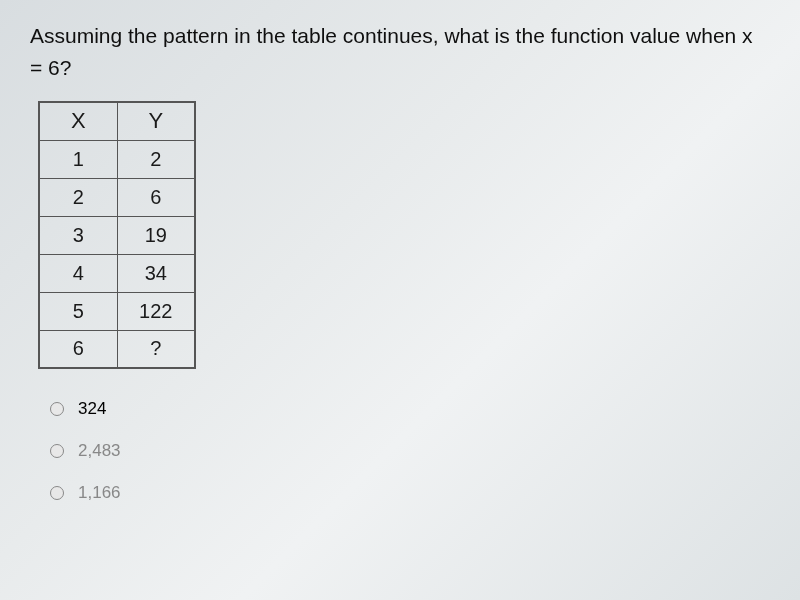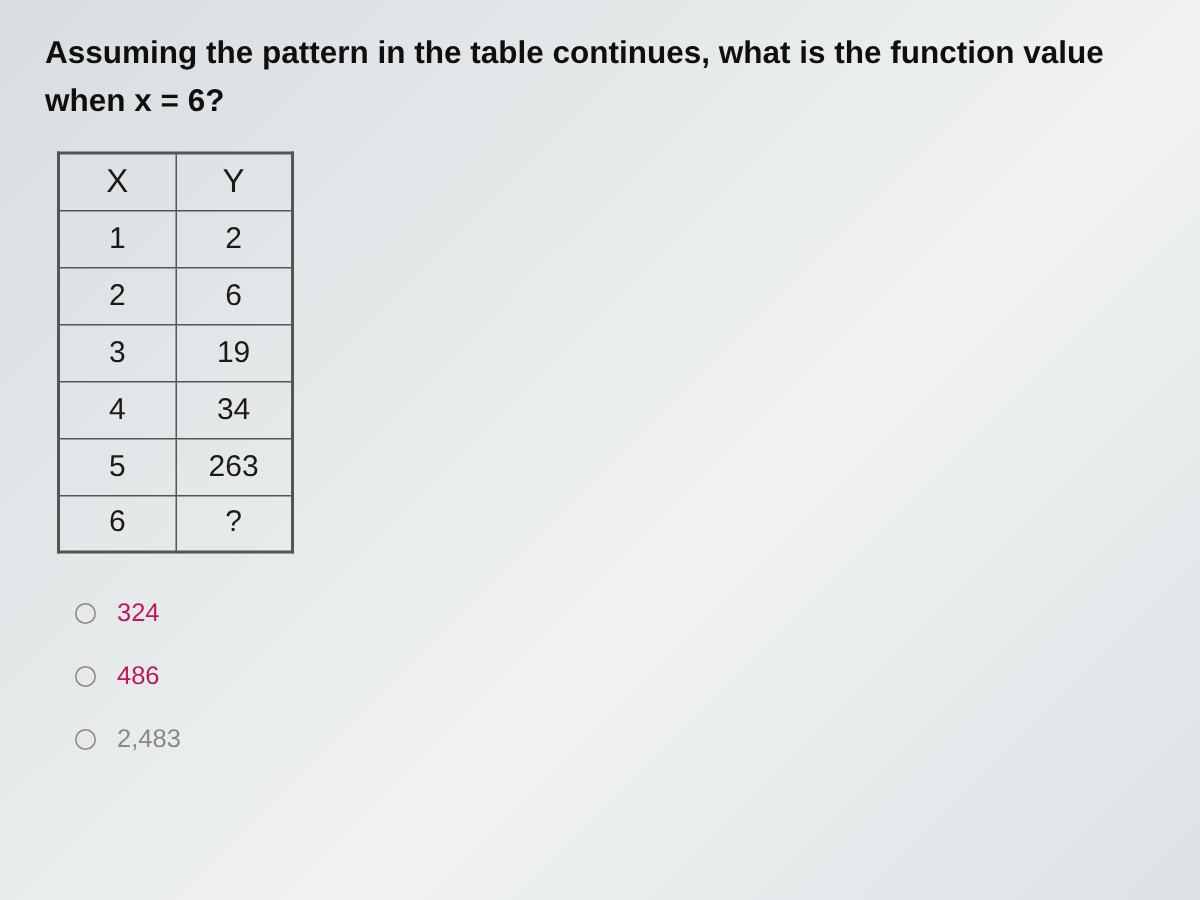--- a/index.html
+++ b/index.html
@@ -10,21 +10,21 @@
     body {
       width: 800px;
       height: 600px;
       background: linear-gradient(135deg, #d8dde0 0%, #e8ebec 40%, #f0f2f3 60%, #dde2e4 100%);
       font-family: Arial, sans-serif;
       padding: 20px 30px;
       color: #1a1a1a;
     }
     .question {
       font-size: 21px;
-      font-weight: 700;
+      font-weight: 400;
       line-height: 1.5;
       margin-bottom: 18px;
       color: #0f0f0f;
     }
     .table-wrap {
       margin-bottom: 30px;
       margin-left: 8px;
     }
     table {
       border-collapse: collapse;
@@ -52,21 +52,21 @@
     .radio {
       width: 14px;
       height: 14px;
       border: 1.5px solid #888;
       border-radius: 50%;
       margin-right: 14px;
       background: #e8e8e8;
     }
     .opt-label {
       font-size: 17px;
-      color: #be185d;
+      color: #000000;
     }
     .opt-label.faded {
       color: #888;
     }
   </style>
 </head>
 <body>
 
 <div class="question">Assuming the pattern in the table continues, what is the function value when x = 6?</div>
 
@@ -88,36 +88,36 @@
     <tr>
       <td>3</td>
       <td>19</td>
     </tr>
     <tr>
       <td>4</td>
       <td>34</td>
     </tr>
     <tr>
       <td>5</td>
-      <td>263</td>
+      <td>122</td>
     </tr>
     <tr>
       <td>6</td>
       <td>?</td>
     </tr>
   </tbody>
     </table>
 </div>
 
 <div class="options">
   <div class="option">
     <div class="radio"></div>
     <div class="opt-label">324</div>
   </div>
   <div class="option">
     <div class="radio"></div>
-    <div class="opt-label">486</div>
+    <div class="opt-label faded">2,483</div>
   </div>
   <div class="option">
     <div class="radio"></div>
-    <div class="opt-label faded">2,483</div>
+    <div class="opt-label faded">1,166</div>
   </div>
 </div>
 
 </body></html>

